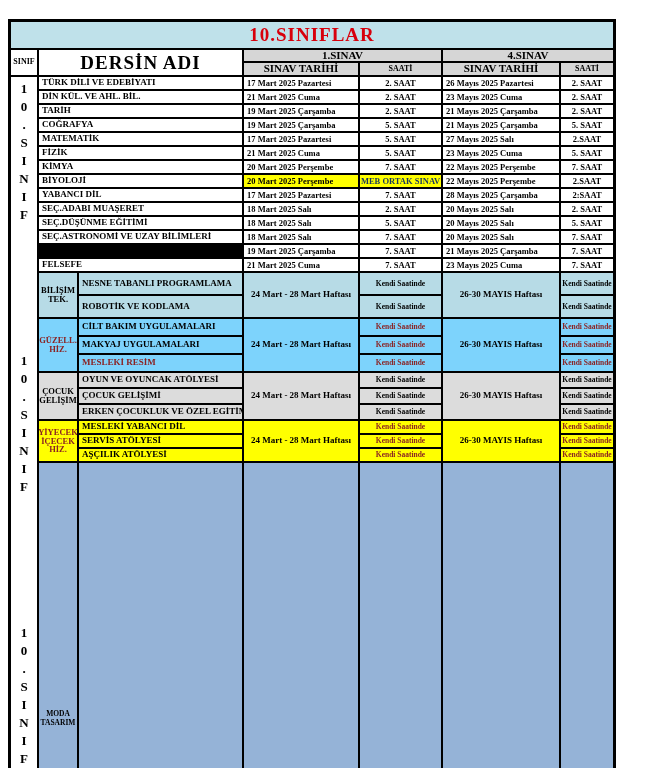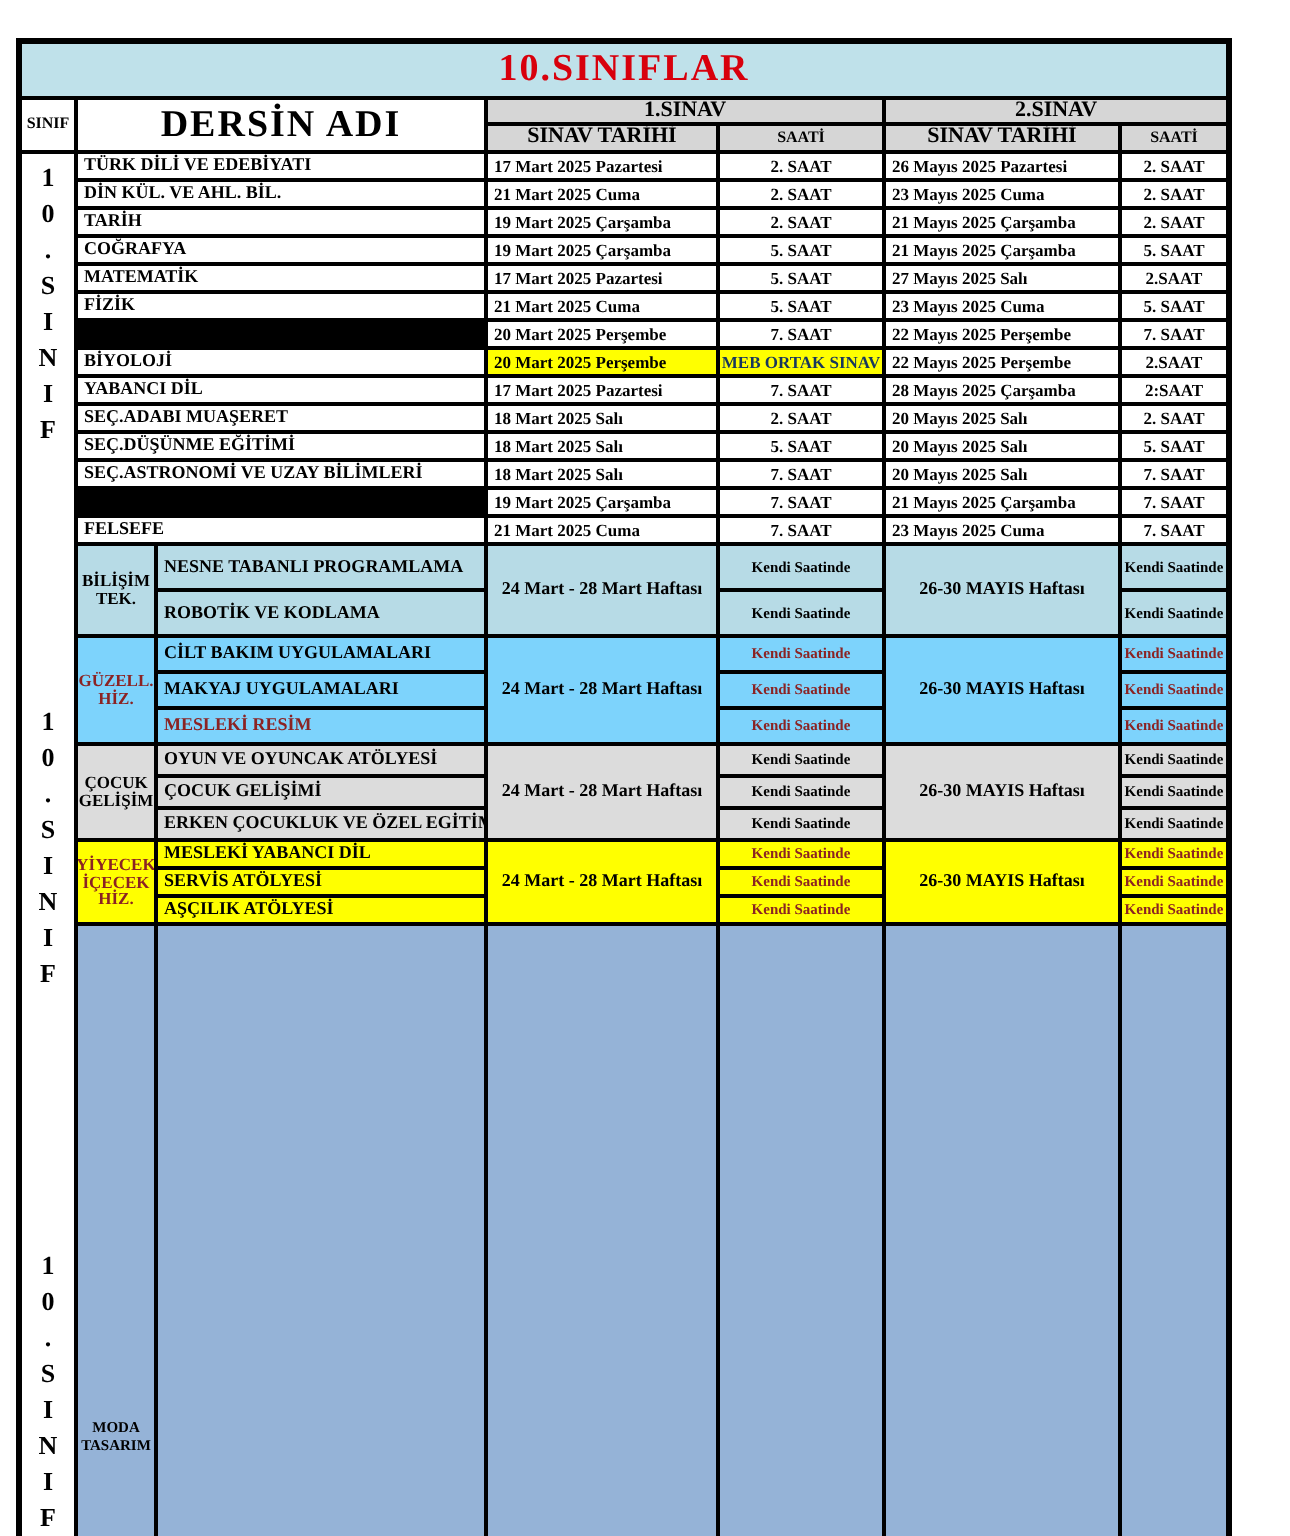--- a/index.html
+++ b/index.html
@@ -48,21 +48,21 @@
 </head>
 <body>
 
 <div class="table">
 
   <div class="c full title">10.SINIFLAR</div>
 
   <div class="c col1 rs2 sinif-h">SINIF</div>
   <div class="c name-span rs2 ders-h">DERSİN ADI</div>
   <div class="c g1 hdr">1.SINAV</div>
-  <div class="c g2 hdr">2.SINAV</div>
+  <div class="c g2 hdr">4.SINAV</div>
   <div class="c col4 hdr">SINAV TARİHİ</div>
   <div class="c col5 hdr saat-h">SAATİ</div>
   <div class="c col6 hdr">SINAV TARİHİ</div>
   <div class="c col7 hdr saat-h">SAATİ</div>
 
   <div class="c col1 rs26 sinif-body">
     <div class="vert">10.SINIF</div>
     <div class="vert">10.SINIF</div>
     <div class="vert">10.SINIF</div>
   </div>
@@ -96,20 +96,21 @@
   <div class="c col5 time">5. SAAT</div>
   <div class="c col6 left date">27 Mayıs 2025 Salı</div>
   <div class="c col7 time">2.SAAT</div>
 
   <div class="c name-span left name">FİZİK</div>
   <div class="c col4 left date">21 Mart 2025 Cuma</div>
   <div class="c col5 time">5. SAAT</div>
   <div class="c col6 left date">23 Mayıs 2025 Cuma</div>
   <div class="c col7 time">5. SAAT</div>
 
+  <div class="c name-span left name">KİMYA</div>
   <div class="c col4 left date">20 Mart 2025 Perşembe</div>
   <div class="c col5 time">7. SAAT</div>
   <div class="c col6 left date">22 Mayıs 2025 Perşembe</div>
   <div class="c col7 time">7. SAAT</div>
 
   <div class="c name-span left name">BİYOLOJİ</div>
   <div class="c col4 left date bg-yellow">20 Mart 2025 Perşembe</div>
   <div class="c col5 time bg-yellow txt-navy">MEB ORTAK SINAV</div>
   <div class="c col6 left date">22 Mayıs 2025 Perşembe</div>
   <div class="c col7 time">2.SAAT</div>

